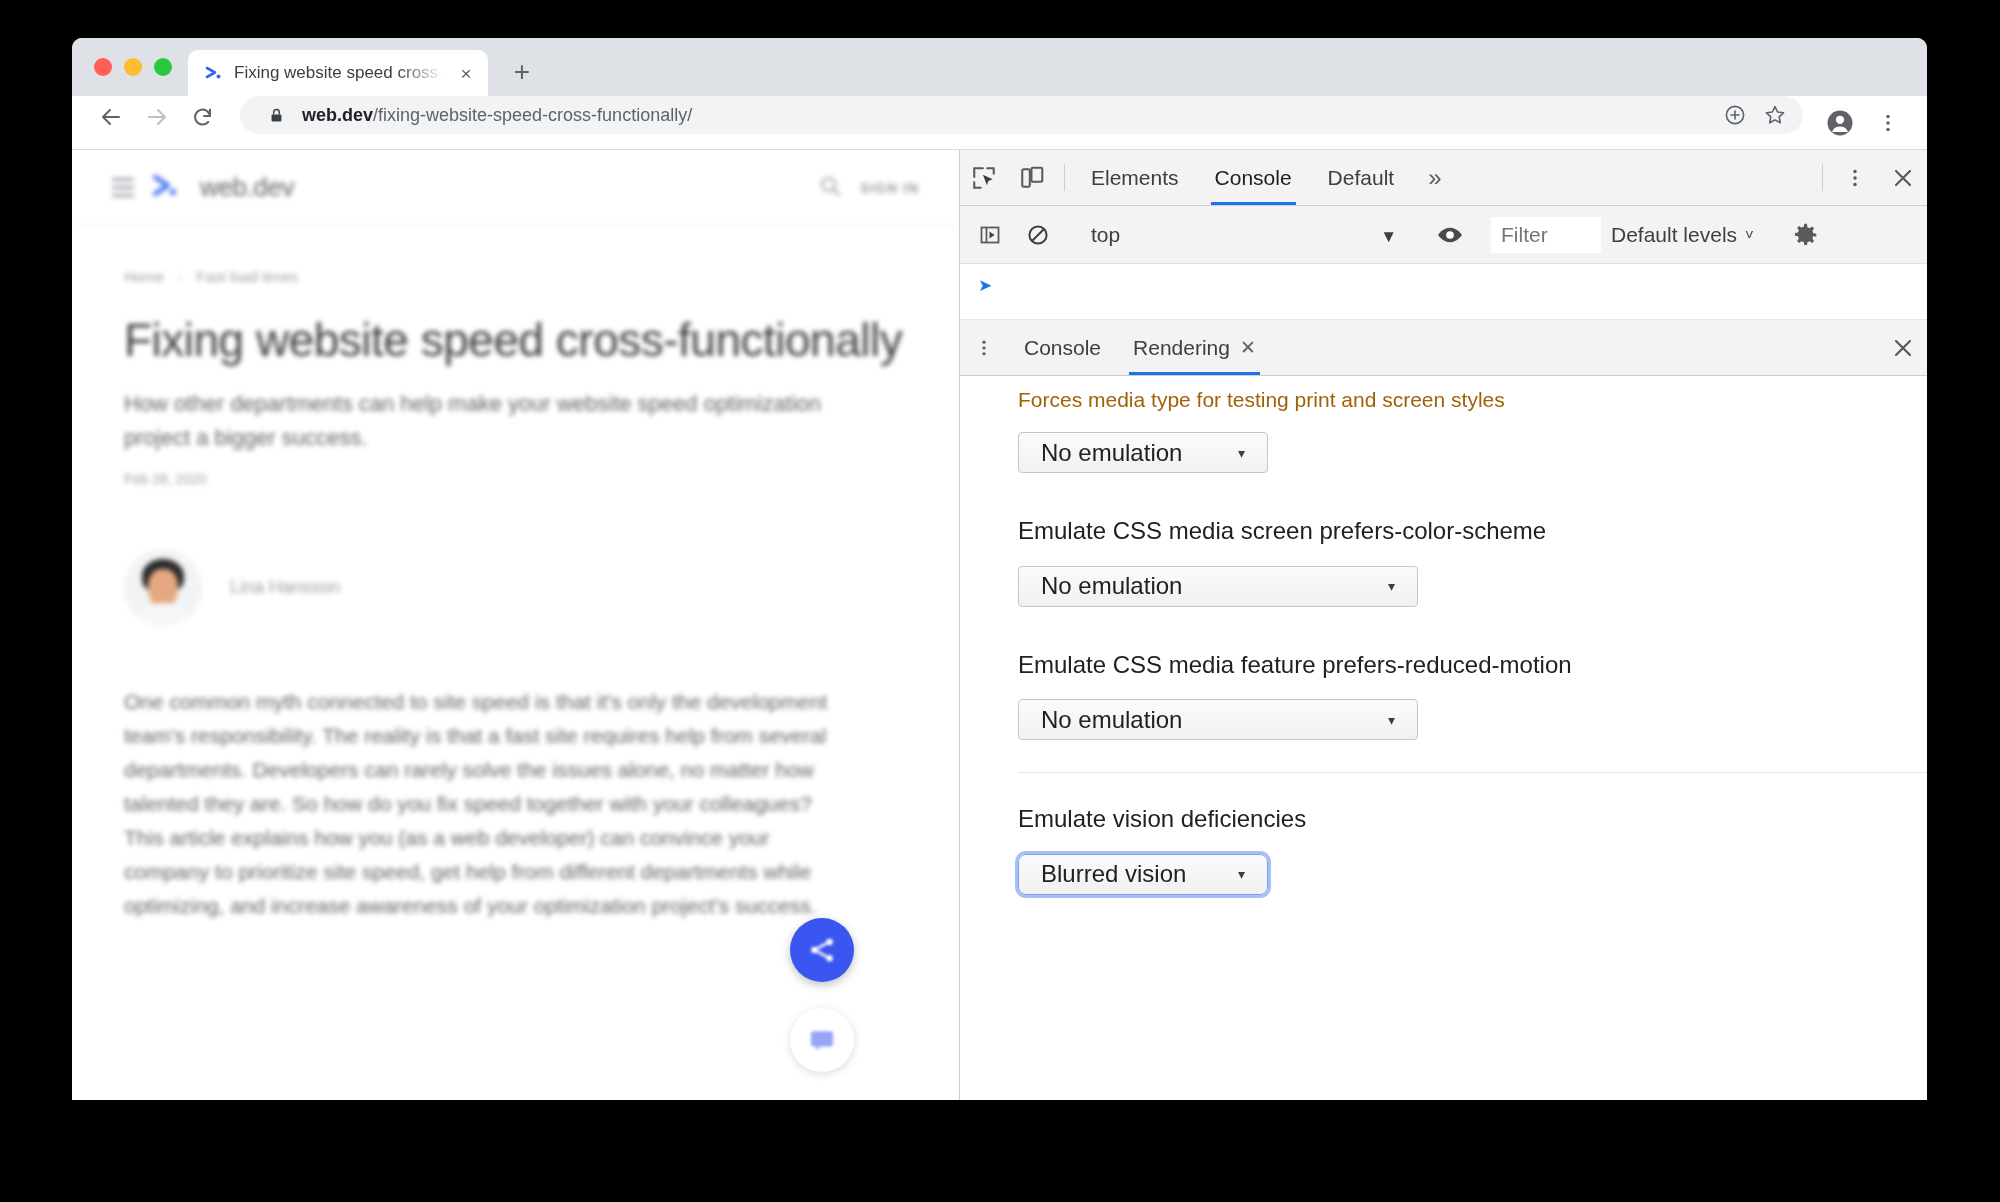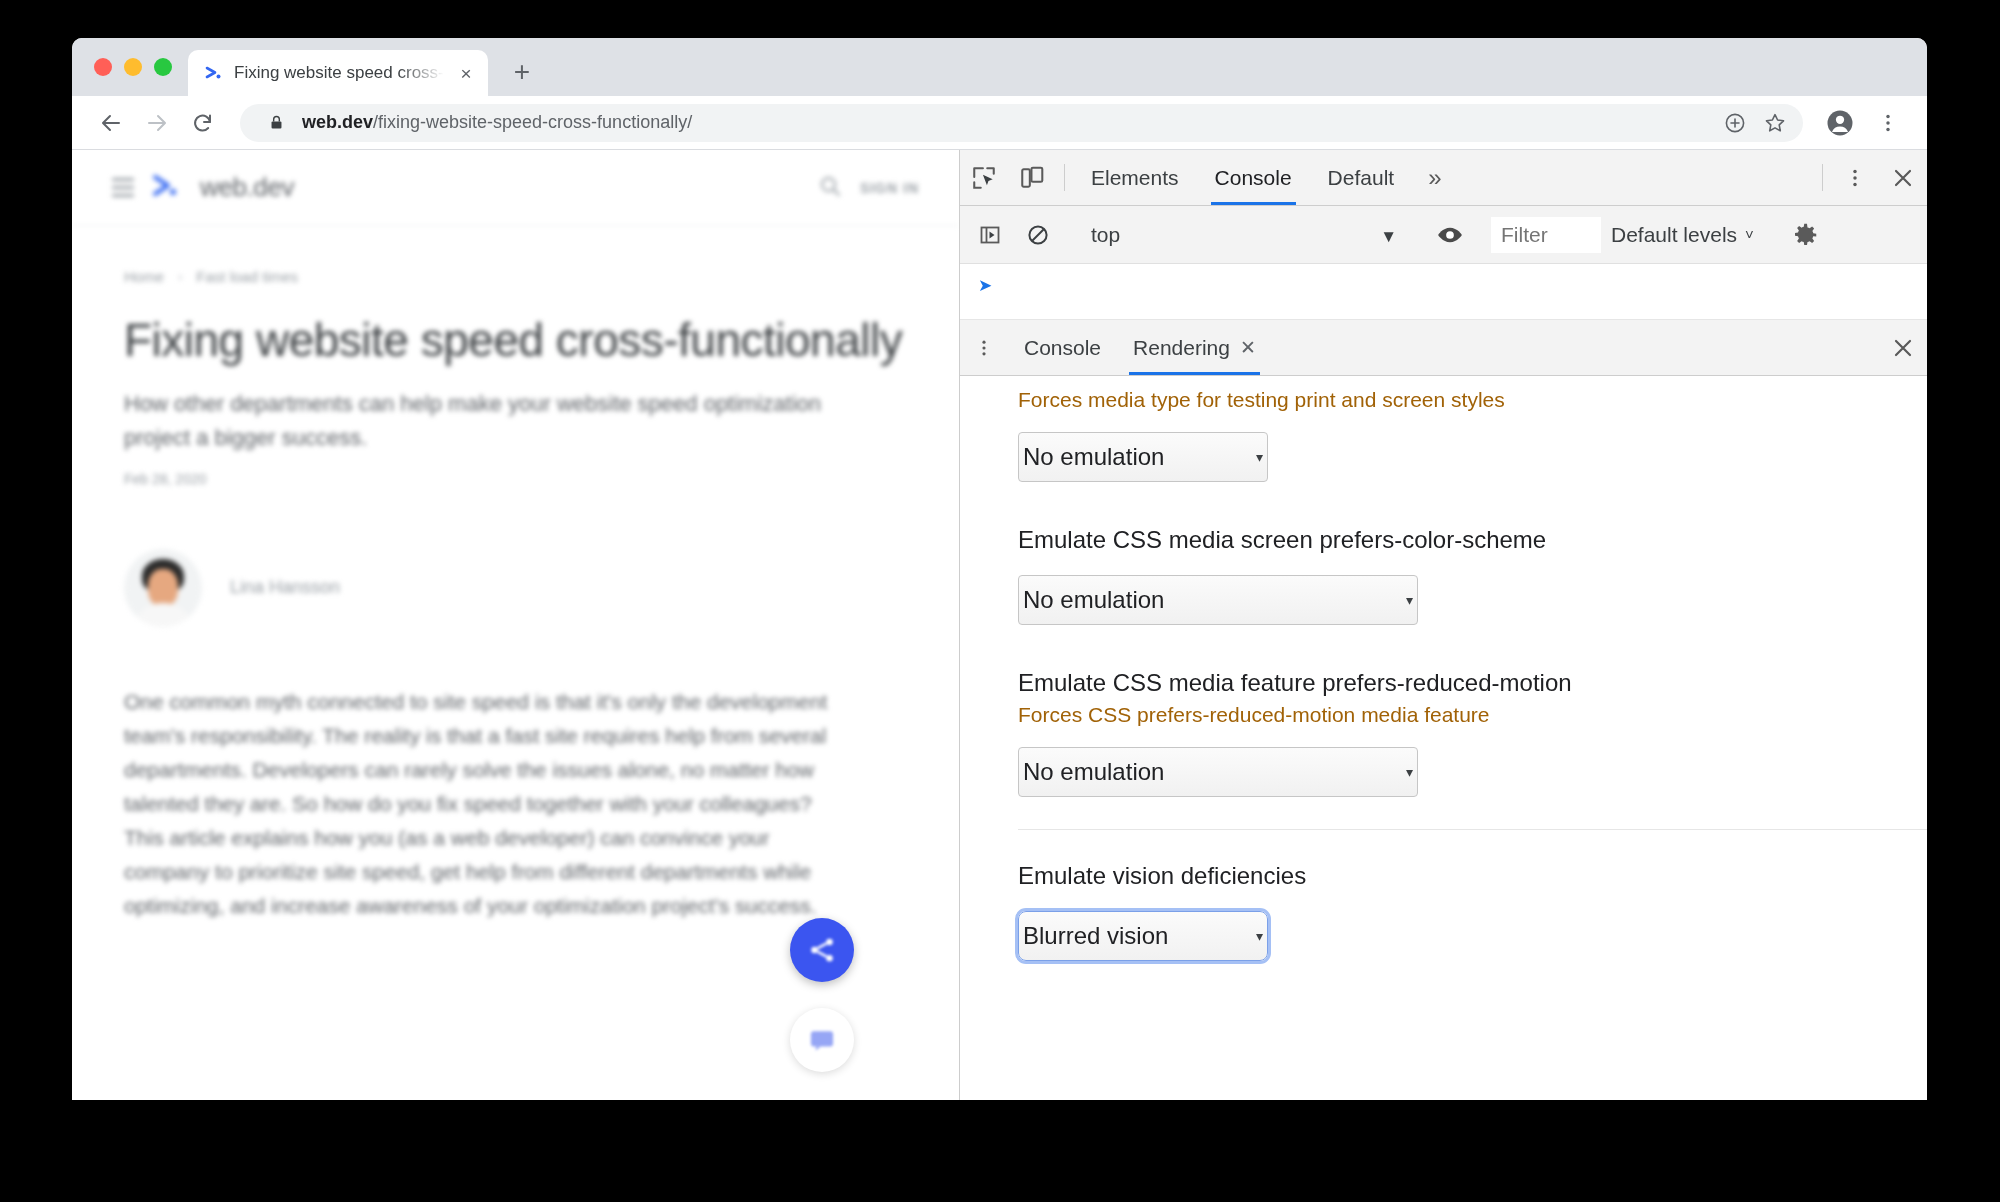--- a/index.html
+++ b/index.html
@@ -67,21 +67,20 @@
     margin-left: 12px; margin-bottom: 2px;
     display: flex; align-items: center; justify-content: center;
     font-size: 28px; color: #5f6368; font-weight: 300;
   }
 
   
   .toolbar {
     height: 54px;
     background: #fff;
     display: flex;
-    align-items: center;
     padding: 0 18px;
     gap: 4px;
     border-bottom: 1px solid #dadce0;
   }
   .navbtn {
     width: 42px; height: 42px; flex: 0 0 42px;
     display: flex; align-items: center; justify-content: center;
     color: #5f6368;
   }
   .navbtn.disabled { color: #bdc1c6; }
@@ -242,22 +241,22 @@
   }
   .rsection { padding: 16px 0 26px 0; }
   .rsection.divided { border-top: 1px solid #e6e6e6; padding-top: 30px; margin-top: 6px; }
   .r-title { font-size: 24px; color:#202124; line-height: 1.35; }
   .r-desc  { font-size: 21px; color:#a16207; line-height: 1.35; margin-top: 2px; }
   .r-select {
     margin-top: 18px;
     display:inline-flex; align-items:center; justify-content:space-between;
     gap: 26px;
     min-width: 250px;
-    height: 50px;
-    padding: 0 4px;
+    height: 41px;
+    padding: 0 22px;
     background: linear-gradient(#fbfbfb,#f1f1f1);
     border: 1px solid #c6c6c6;
     border-radius: 4px;
     font-size: 24px; color:#202124;
   }
   .r-select.wide { min-width: 400px; }
   .r-select.focused {
     outline: 3px solid #a5c0f5; outline-offset: 0px;
     border-color:#7ba0e8;
     border-radius: 8px;
@@ -538,21 +537,20 @@
         <div class="rsection">
           <div class="r-title">Emulate CSS media screen prefers-color-scheme</div>
           <div class="r-select wide">
             <span>No emulation</span>
             <span class="arrow">▾</span>
           </div>
         </div>
 
         <div class="rsection">
           <div class="r-title">Emulate CSS media feature prefers-reduced-motion</div>
-          <div class="r-desc">Forces CSS prefers-reduced-motion media feature</div>
           <div class="r-select wide">
             <span>No emulation</span>
             <span class="arrow">▾</span>
           </div>
         </div>
 
         <div class="rsection divided">
           <div class="r-title">Emulate vision deficiencies</div>
           <div class="r-select focused">
             <span>Blurred vision</span>

